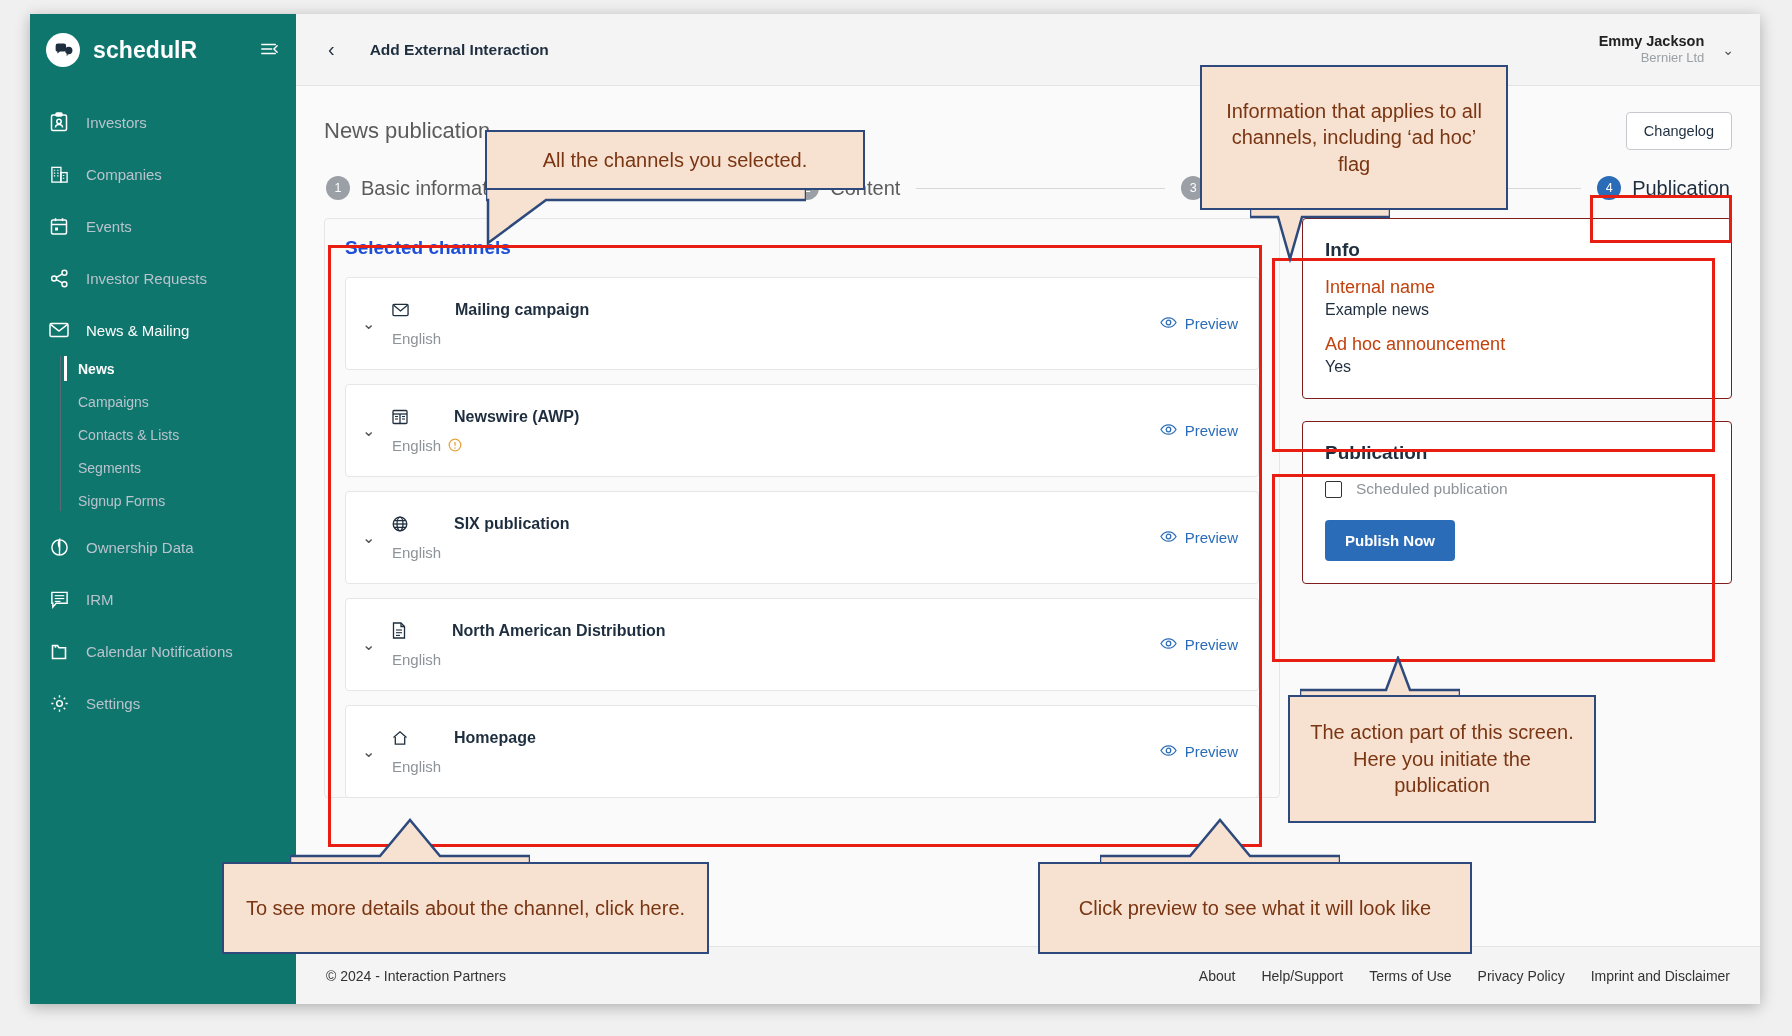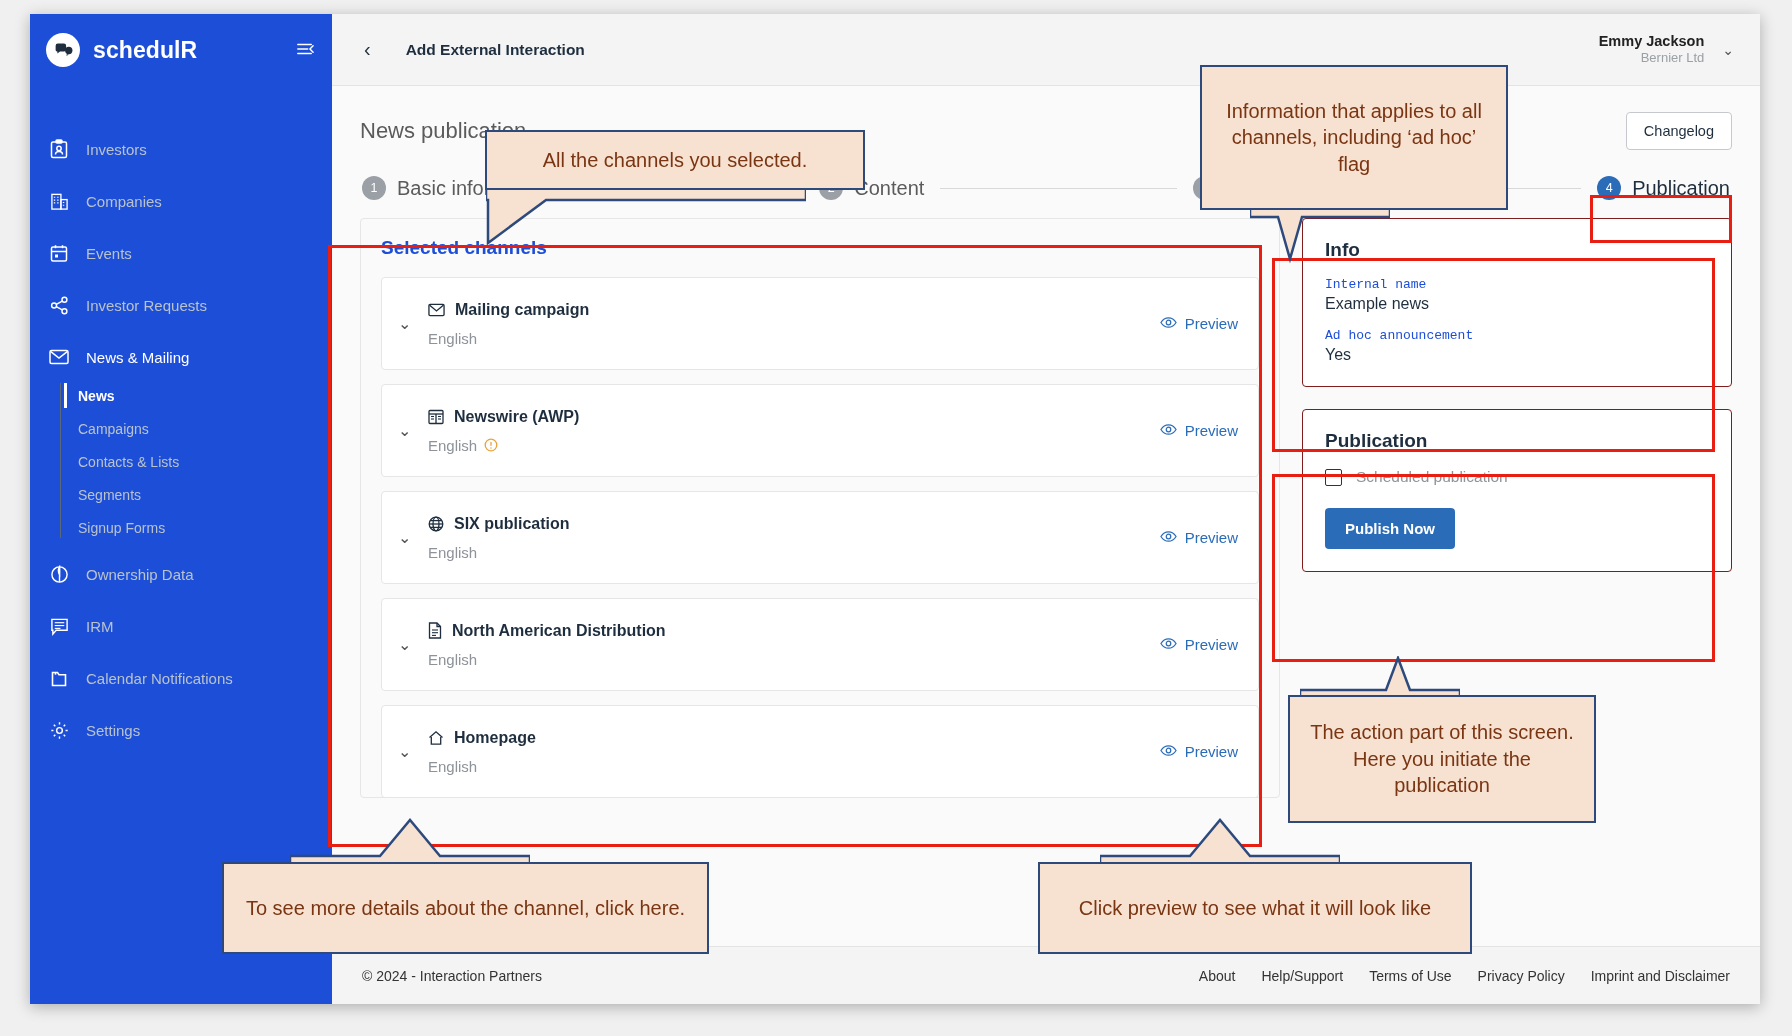--- a/index.html
+++ b/index.html
@@ -16,23 +16,23 @@
     background: #ffffff;
     box-shadow: 0 3px 14px rgba(0,0,0,0.28);
     overflow: hidden;
     display: flex;
     flex-direction: column;
   }
   .body-row { display: flex; flex: 1; min-height: 0; }
 
   
   .sidebar {
-    width: 302px; background: #1d4ed8; color: #c8d0d8;
+    width: 266px; background: #0f766e; color: #c8d0d8;
     flex-shrink: 0; position: relative;
-    display: flex; flex-direction: column; gap: 27px;
+    display: flex; flex-direction: column;
   }
   .brand { display: flex; align-items: center; height: 72px; padding: 0 18px 0 16px; }
   .brand-logo {
     width: 34px; height: 34px; border-radius: 50%;
     background: #ffffff; flex-shrink: 0;
     display: flex; align-items: center; justify-content: center;
   }
   .brand-name {
     color: #fff; font-size: 23px; font-weight: 700; letter-spacing: .1px;
     margin-left: 13px; flex: 1;
@@ -113,34 +113,34 @@
   .panel-heading { font-size: 19px; font-weight: 700; color: #1d4ed8; margin-bottom: 18px; }
   .channel-card {
     background: #fff; border: 1px solid #e6e6e6; border-radius: 4px;
     display: flex; align-items: center; padding: 15px 20px 15px 16px;
     margin-bottom: 14px; min-height: 93px;
   }
   .card-caret { color: #555; font-size: 16px; width: 30px; cursor: pointer; flex-shrink: 0; }
   .card-body { flex: 1; min-width: 0; }
   .card-title-row { display: flex; align-items: center; gap: 10px; }
   .card-ico { color: #1e2e3e; display: flex; align-items: center; }
-  .card-title { font-size: 16px; font-weight: 700; color: #1e2e3e; }
+  .card-title { font-size: 16px; font-weight: 700; color: #1e2e3e; margin-left: 36px; }
   .card-sub { font-size: 15px; color: #8d9399; margin-top: 11px; display: flex; align-items: center; gap: 7px; }
   .warn-ico { color: #e8a33d; display: flex; }
   .preview-link {
     display: flex; align-items: center; gap: 8px; color: #2b6cb8;
     font-size: 15px; cursor: pointer; flex-shrink: 0;
   }
 
   .right-panel { width: 430px; flex-shrink: 0; display: flex; flex-direction: column; gap: 22px; }
   .info-card, .pub-card {
     background: #fff; border: 1px solid #7f1d1d; border-radius: 4px; padding: 20px 22px 22px 22px;
   }
   .card-h { font-size: 19px; font-weight: 700; color: #1e2e3e; margin-bottom: 16px; }
-  .field-label { font-size: 13px; color: #1d4ed8; font-family: Liberation Mono, monospace; }
+  .field-label { font-size: 18px; color: #c2410c; }
   .field-value { font-size: 16px; color: #1e2e3e; margin-top: 3px; margin-bottom: 15px; }
   .field-value.last { margin-bottom: 0; }
   .check-row { display: flex; align-items: center; gap: 14px; margin-bottom: 22px; cursor: pointer; }
   .checkbox { width: 17px; height: 17px; border: 1.6px solid #333; border-radius: 2px; flex-shrink: 0; }
   .check-label { font-size: 15.5px; color: #8d9399; }
   .publish-btn {
     background: #2b6cb8; color: #fff; border: none; border-radius: 4px;
     font-size: 15px; font-weight: 700; padding: 12px 20px; cursor: pointer;
     font-family: inherit;
   }

